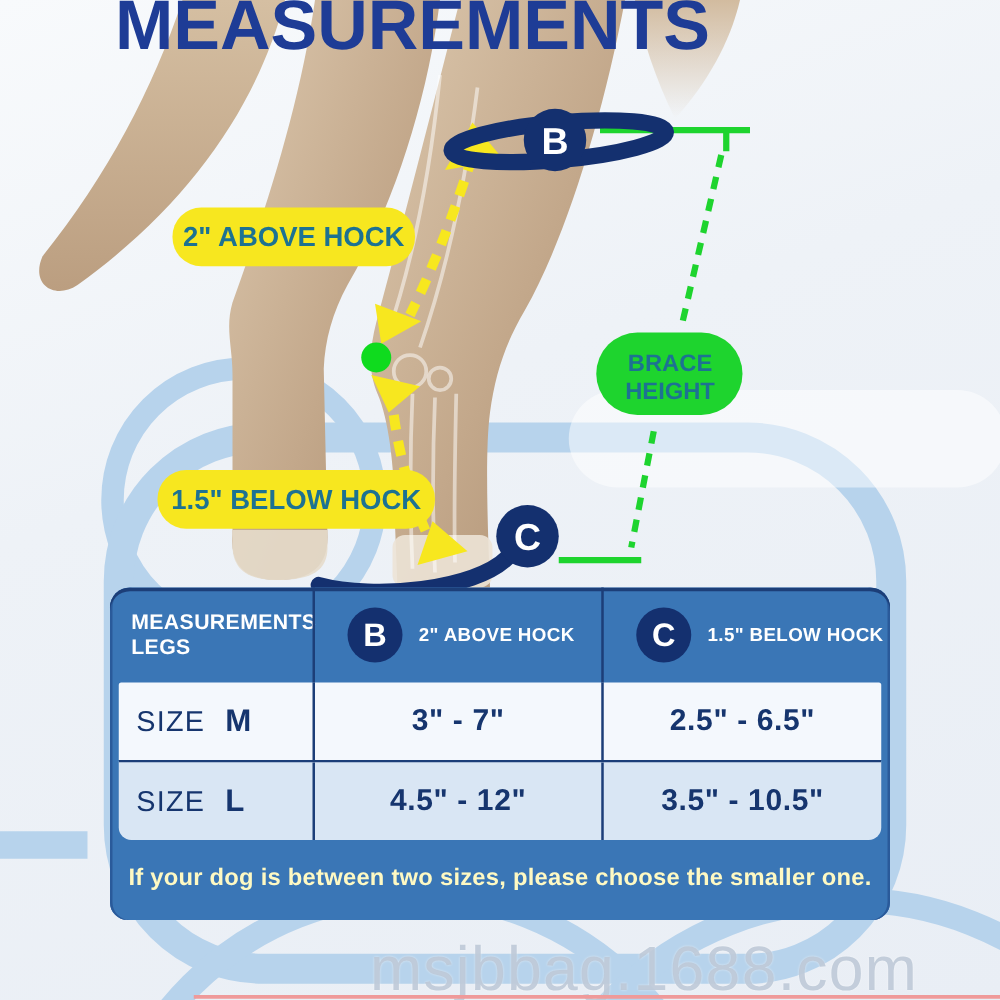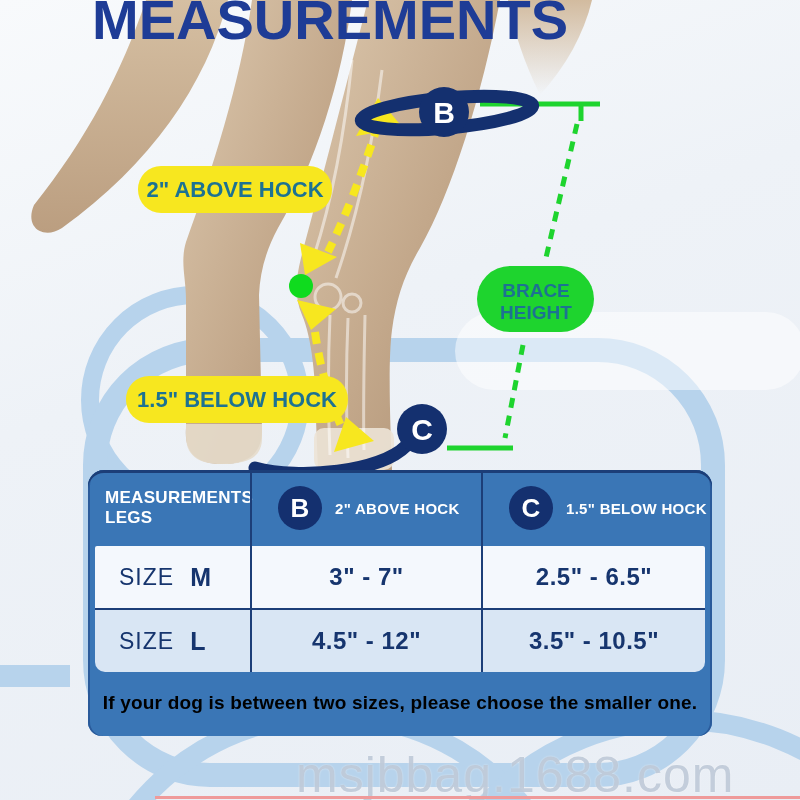--- a/index.html
+++ b/index.html
@@ -30,27 +30,27 @@
     display:flex;align-items:center;justify-content:center;
     color:#fff;font-weight:800;font-size:26px;
   }
   .th-label{color:#fff;font-weight:600;font-size:15px;letter-spacing:.3px;}
   .tbody{margin:0 7px;}
   .tr{display:grid;grid-template-columns:155px 231px 224px;height:62px;}
   .tr.m{background:#f4f8fd;border-radius:2px 2px 0 0;}
   .tr.l{background:#d9e6f4;border-top:2px solid #1c3e78;border-radius:0 0 10px 10px;}
   .td{display:flex;align-items:center;justify-content:center;box-sizing:border-box;
       color:#16356e;font-size:24px;font-weight:800;letter-spacing:.5px;}
-  .td.size{justify-content:flex-start;padding-left:24px;gap:16px;}
+  .td.size{justify-content:flex-start;padding-left:14px;gap:16px;}
   .td .size-word{font-weight:500;font-size:23px;letter-spacing:1px;}
   .td .size-letter{font-weight:800;font-size:25px;}
   .td.v2,.td.v3{border-left:2px solid #1c3e78;}
   .note{
     height:62px;display:flex;align-items:center;justify-content:center;
-    color:#000000;font-weight:800;font-size:19px;letter-spacing:.2px;white-space:nowrap;
+    color:#fef9c3;font-weight:800;font-size:19px;letter-spacing:.2px;white-space:nowrap;
   }
   
   .banner{
     position:absolute;left:95px;top:744px;width:616px;height:47px;z-index:3;
     background:#16275e;border:3px solid #0f1c48;border-radius:26px;box-sizing:border-box;
     display:flex;align-items:center;justify-content:center;
     color:#fff;font-weight:800;font-size:25px;letter-spacing:.5px;white-space:nowrap;
   }
   .watermark{
     position:absolute;left:296px;top:746px;z-index:4;

